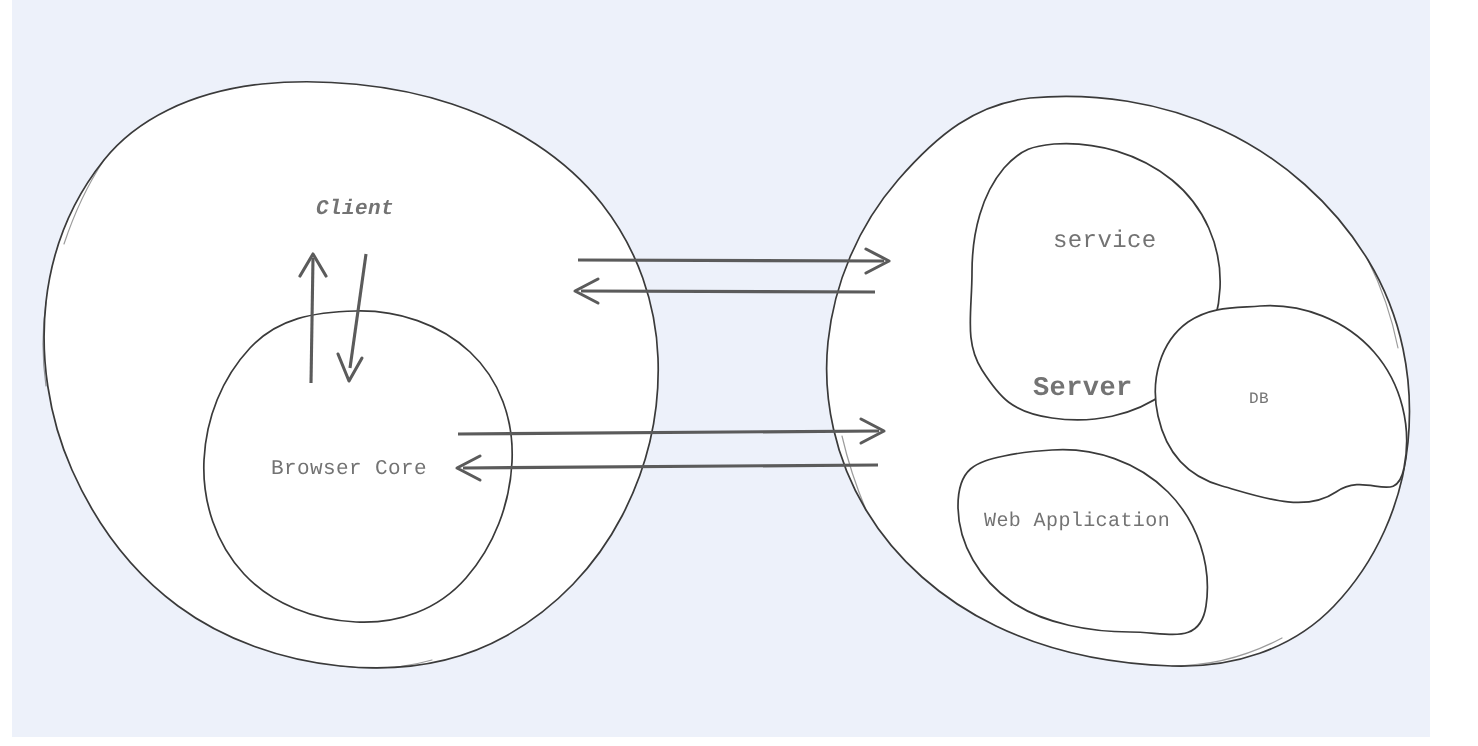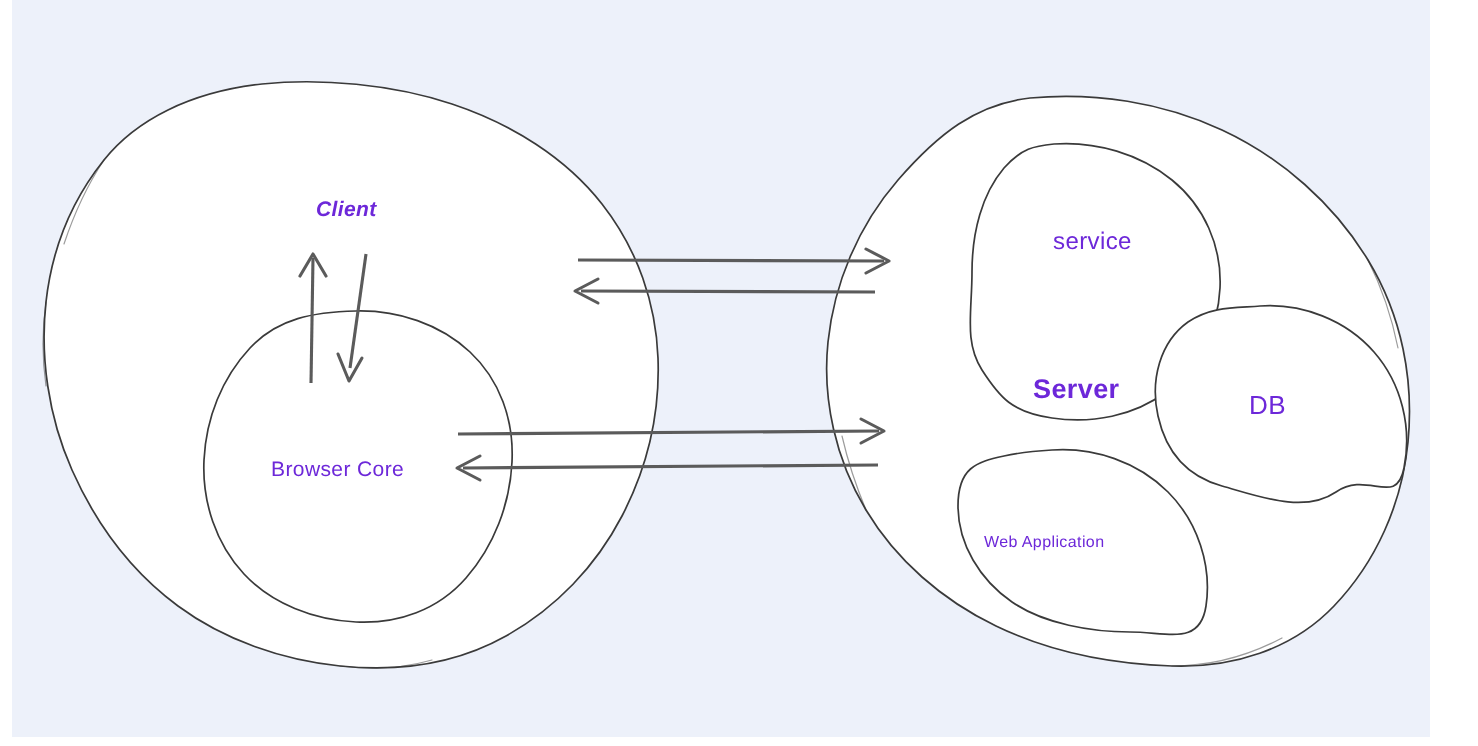--- a/index.html
+++ b/index.html
@@ -57,22 +57,22 @@
   }
   .arrow-head {
     stroke: #5b5b5b;
     stroke-width: 3.1;
     fill: none;
     stroke-linecap: round;
     stroke-linejoin: round;
   }
   .diagram-label {
     position: absolute;
-    font-family: Liberation Sans, sans-serif;
-    color: #6d28d9;
+    font-family: Liberation Mono, monospace;
+    color: #737373;
     white-space: nowrap;
     letter-spacing: 0.4px;
     text-rendering: geometricPrecision;
   }
   .label-client {
     left: 316px;
     top: 198px;
     font-size: 21px;
     font-style: italic;
     font-weight: 600;
@@ -91,27 +91,27 @@
   }
   .label-service {
     left: 1053px;
     top: 228px;
     font-size: 24px;
     font-weight: 500;
   }
   .label-db {
     left: 1249px;
     top: 390px;
-    font-size: 26px;
+    font-size: 16px;
     font-weight: 500;
   }
   .label-web-application {
     left: 984px;
-    top: 534px;
-    font-size: 16px;
+    top: 510px;
+    font-size: 20px;
     font-weight: 500;
   }
 </style>
 </head>
 <body>
 
 <div id="canvas">
 
   <div id="bg-plate"></div>
 

